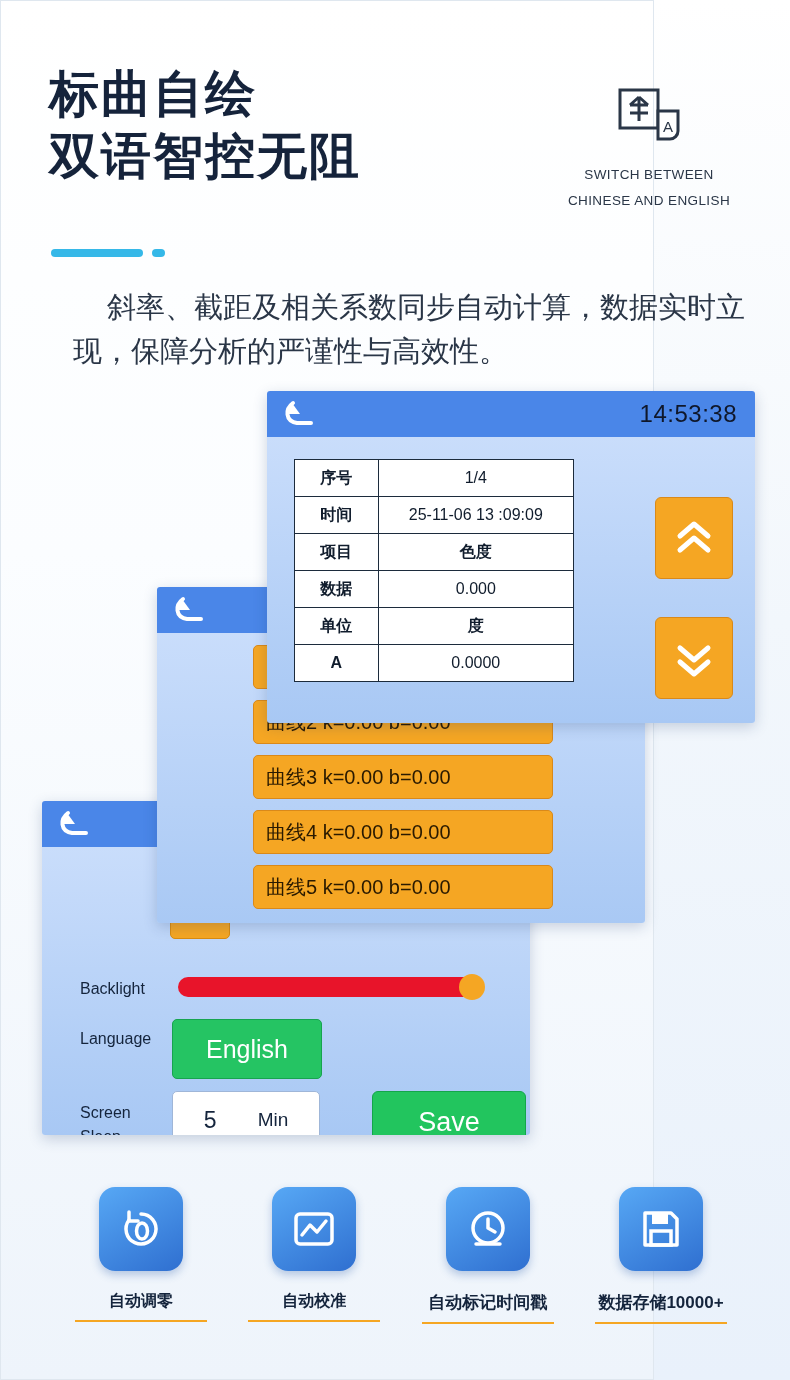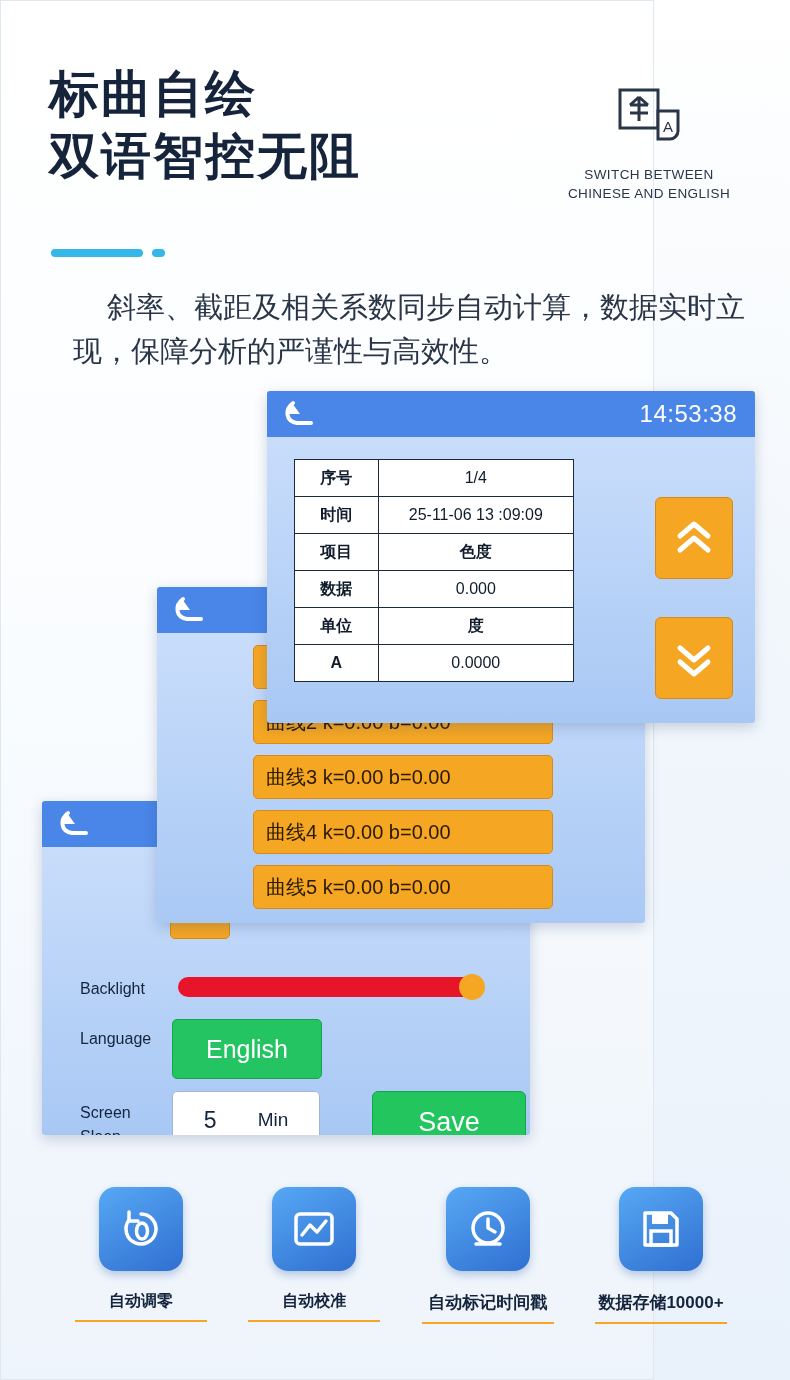--- a/index.html
+++ b/index.html
@@ -84,20 +84,21 @@
   }
   .emblem-svg {
     display: block;
     margin: 0 auto 14px auto;
   }
   .emblem-caption {
     font-size: 13.5px;
     letter-spacing: 0.4px;
     color: #2a3647;
     line-height: 19px;
+    margin-top: 7px;
   }
 
   
   .screen {
     position: absolute;
     border-radius: 3px;
     box-shadow: 0 4px 14px rgba(30, 60, 110, 0.22);
     overflow: hidden;
   }
   .screen-bar {
@@ -108,21 +109,21 @@
     justify-content: space-between;
     padding: 0 18px 0 16px;
     box-sizing: border-box;
   }
   .back-icon {
     width: 36px;
     height: 30px;
     display: block;
   }
   .clock {
-    color: #ffffff;
+    color: #0f172a;
     font-size: 24px;
     letter-spacing: 0.5px;
   }
   .screen-body {
     background: linear-gradient(180deg, #c9ddfb 0%, #a8c8f4 100%);
     position: relative;
   }
 
   
   #screen-settings {

